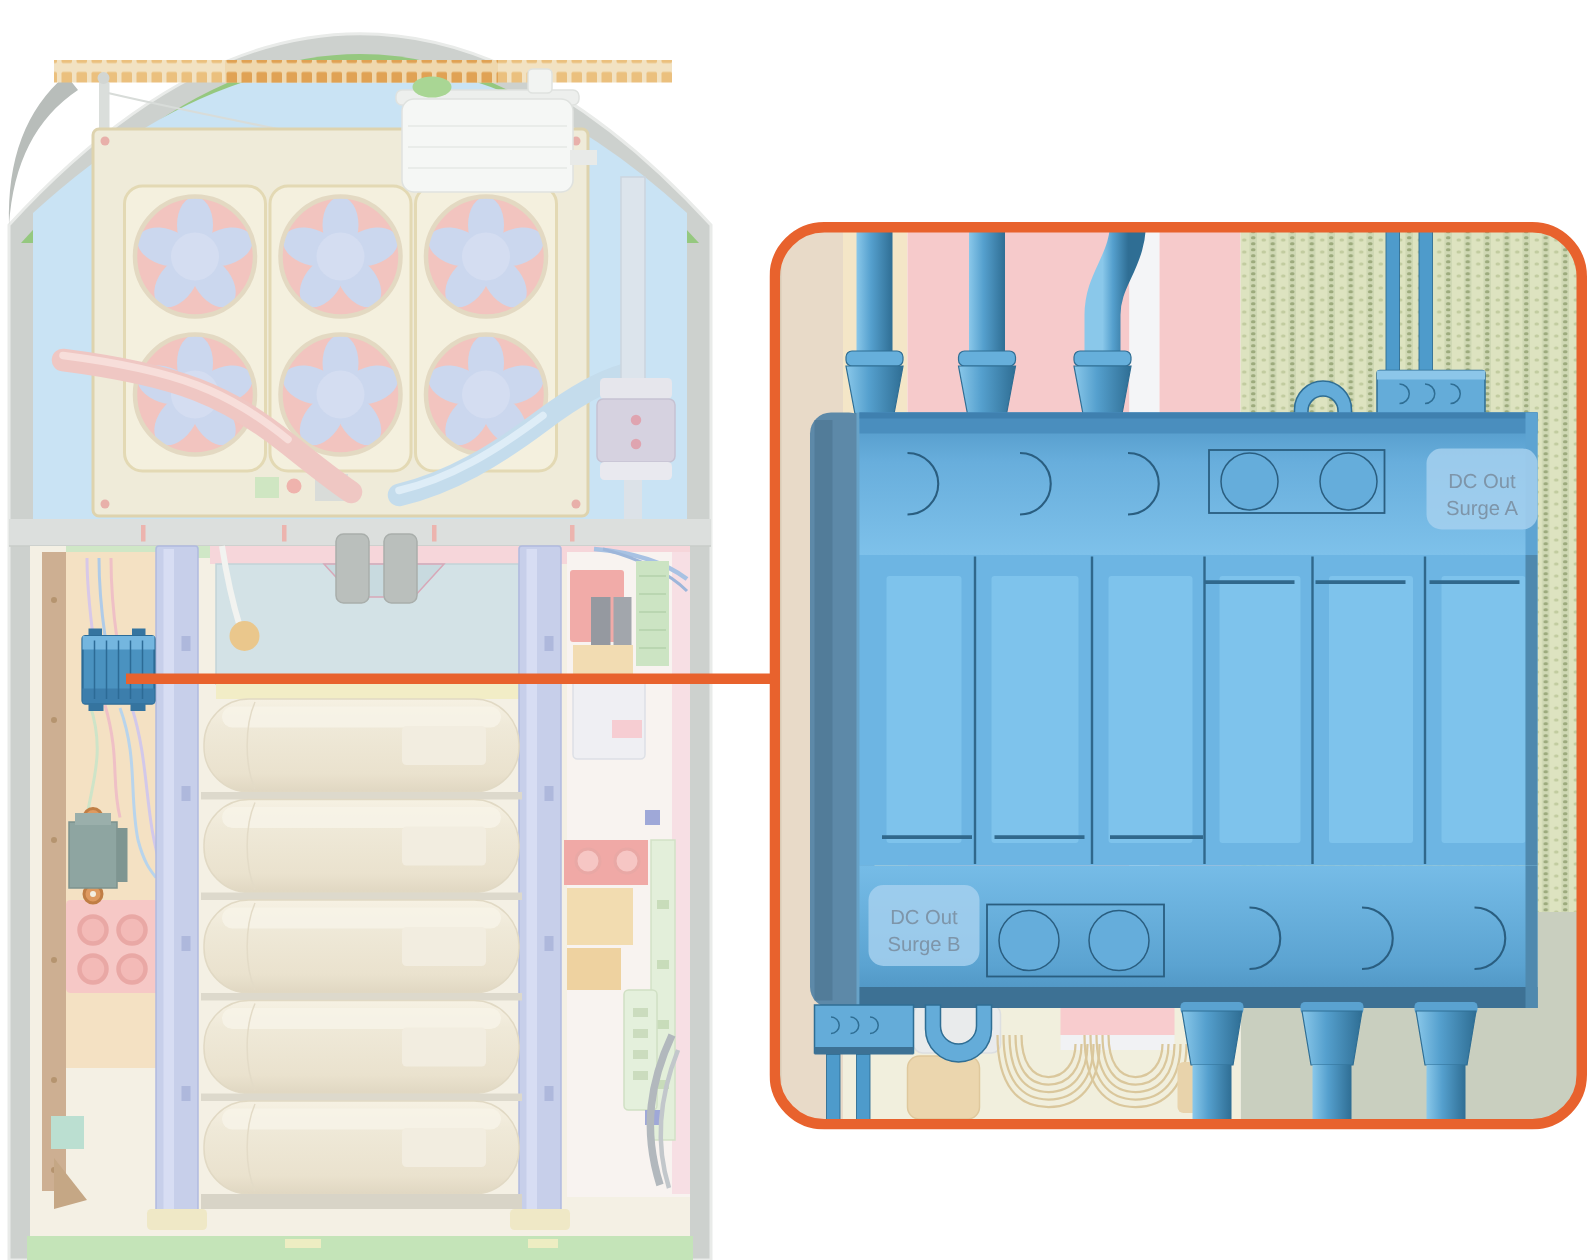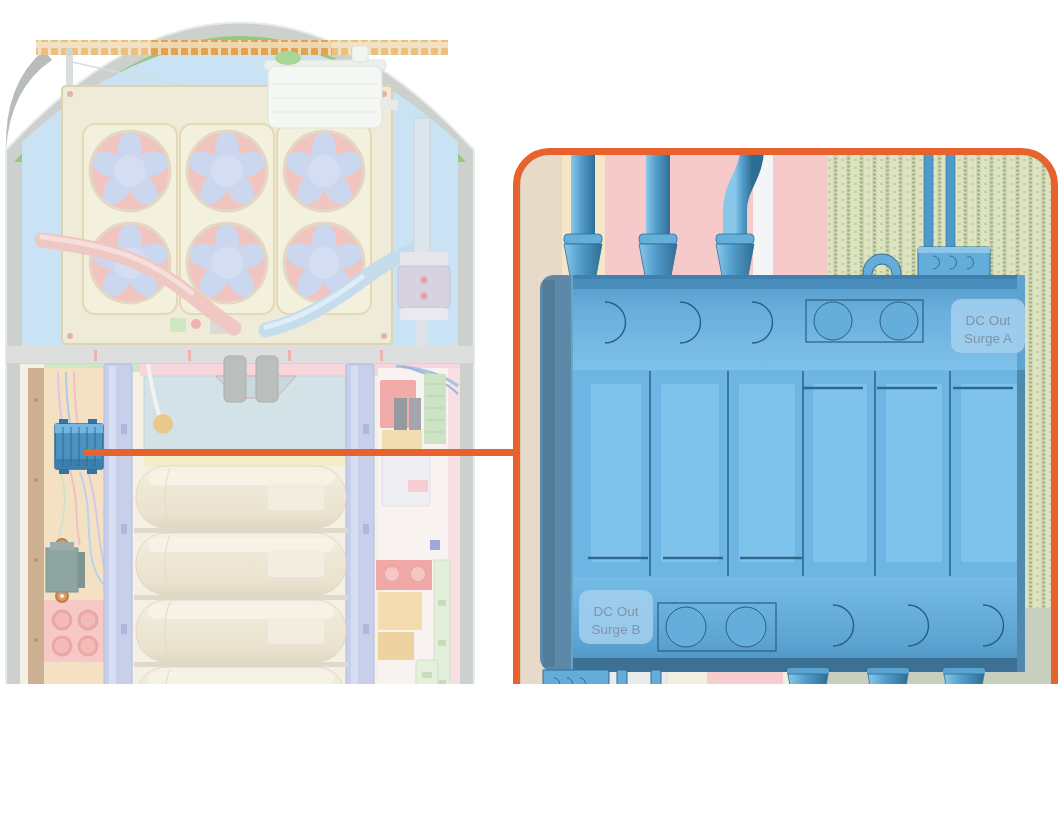--- a/index.html
+++ b/index.html
@@ -1,16 +1,16 @@
 <!DOCTYPE html>
 <html><head>
 <meta charset="utf-8">
 <style>
   html,body{margin:0;padding:0;background:#FFFFFF;}
-  .stage{position:relative;width:1064px;height:684px;overflow:hidden;background:#FFFFFF;
+  .stage{position:relative;width:1064px;height:840px;overflow:hidden;background:#FFFFFF;
          font-family:"Liberation Sans", sans-serif;}
   .cabinet-svg{position:absolute;left:0;top:0;}
   .leader{position:absolute;left:84px;top:449px;width:434px;height:7px;background:#E8622D;}
   .callout-svg{position:absolute;left:513px;top:148px;}
   text{font-family:"Liberation Sans", sans-serif;}
 </style>
 </head>
 <body>
 
 <div class="stage">

